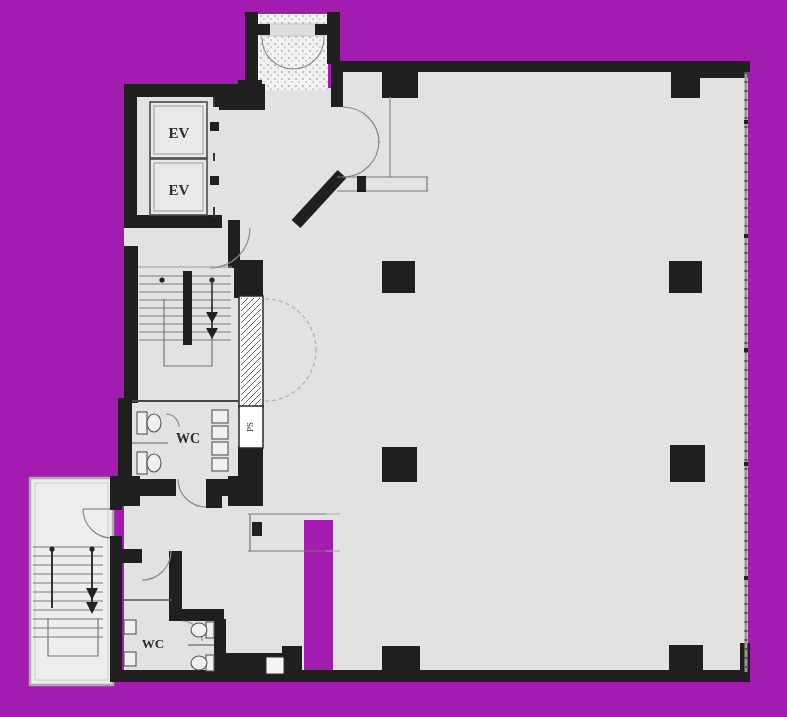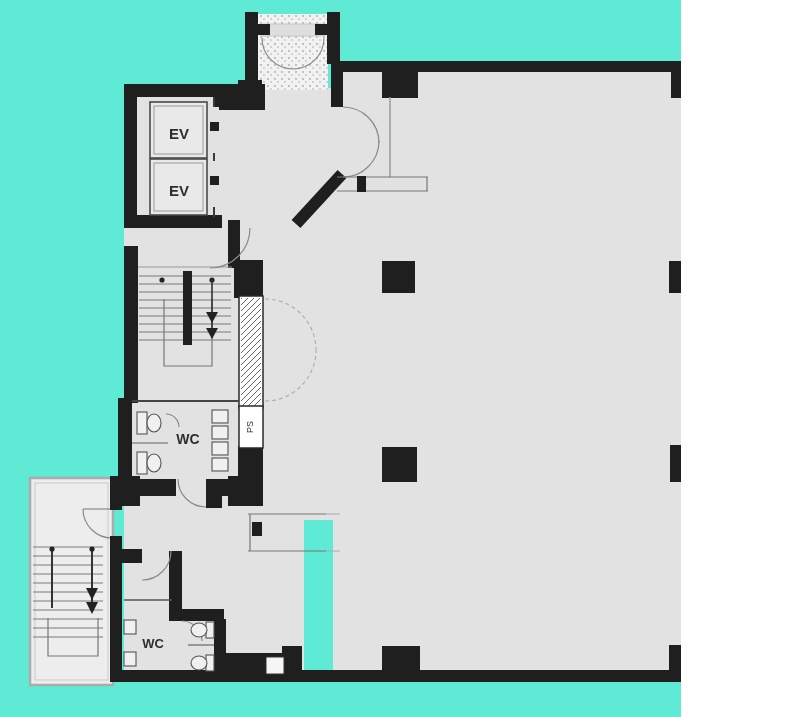--- a/index.html
+++ b/index.html
@@ -1,17 +1,17 @@
 <!DOCTYPE html>
 <html><head>
 <meta charset="utf-8">
 <style>
   html,body{margin:0;padding:0;background:#ffffff;}
-  .stage{position:relative;width:681px;height:717px;background:#5eead4;overflow:hidden;
-         font-family:Liberation Sans, sans-serif;}
+  .stage{position:relative;width:787px;height:717px;background:#a21caf;overflow:hidden;
+         font-family:Liberation Serif, serif;}
   svg{display:block}
   .floor{fill:#e2e2e2}
   .wall{fill:#1f1f1f}
   .thin{stroke:#777;stroke-width:1.2;fill:none}
   .door{stroke:#8a8a8a;stroke-width:1.2;fill:none}
   .dashdoor{stroke:#b0b0b0;stroke-width:1.2;fill:none;stroke-dasharray:4 3}
   .fixture{stroke:#555;stroke-width:1.1;fill:#f0f0f0}
   .tread{stroke:#7a7a7a;stroke-width:1}
   .label{fill:#2e2e2e;font-weight:bold}
   .evbox{fill:#e9e9e9;stroke:#4a4a4a;stroke-width:1.6}

